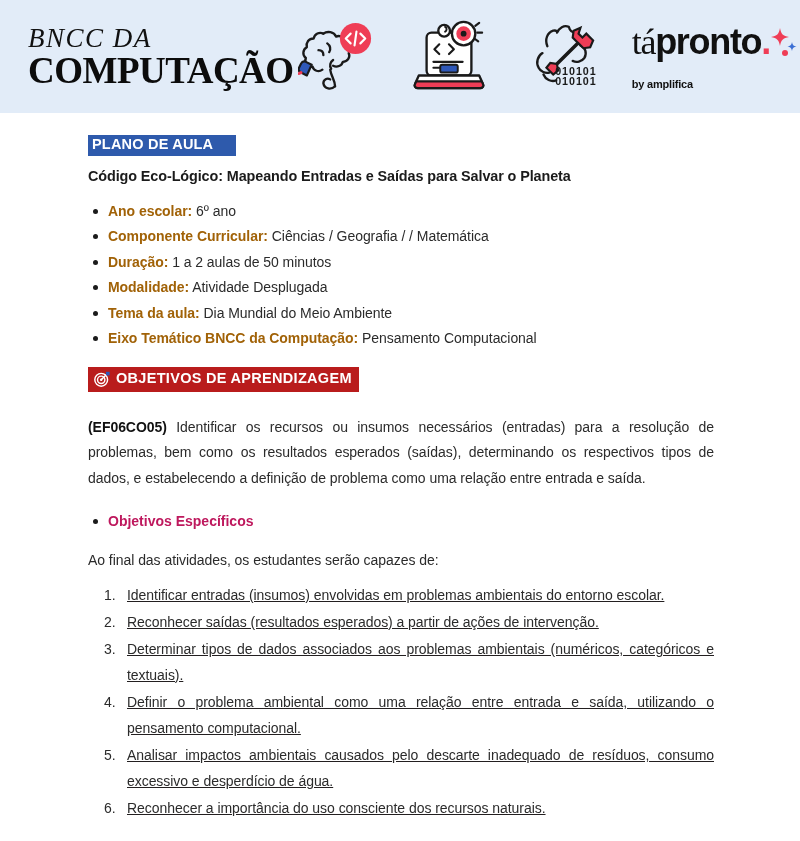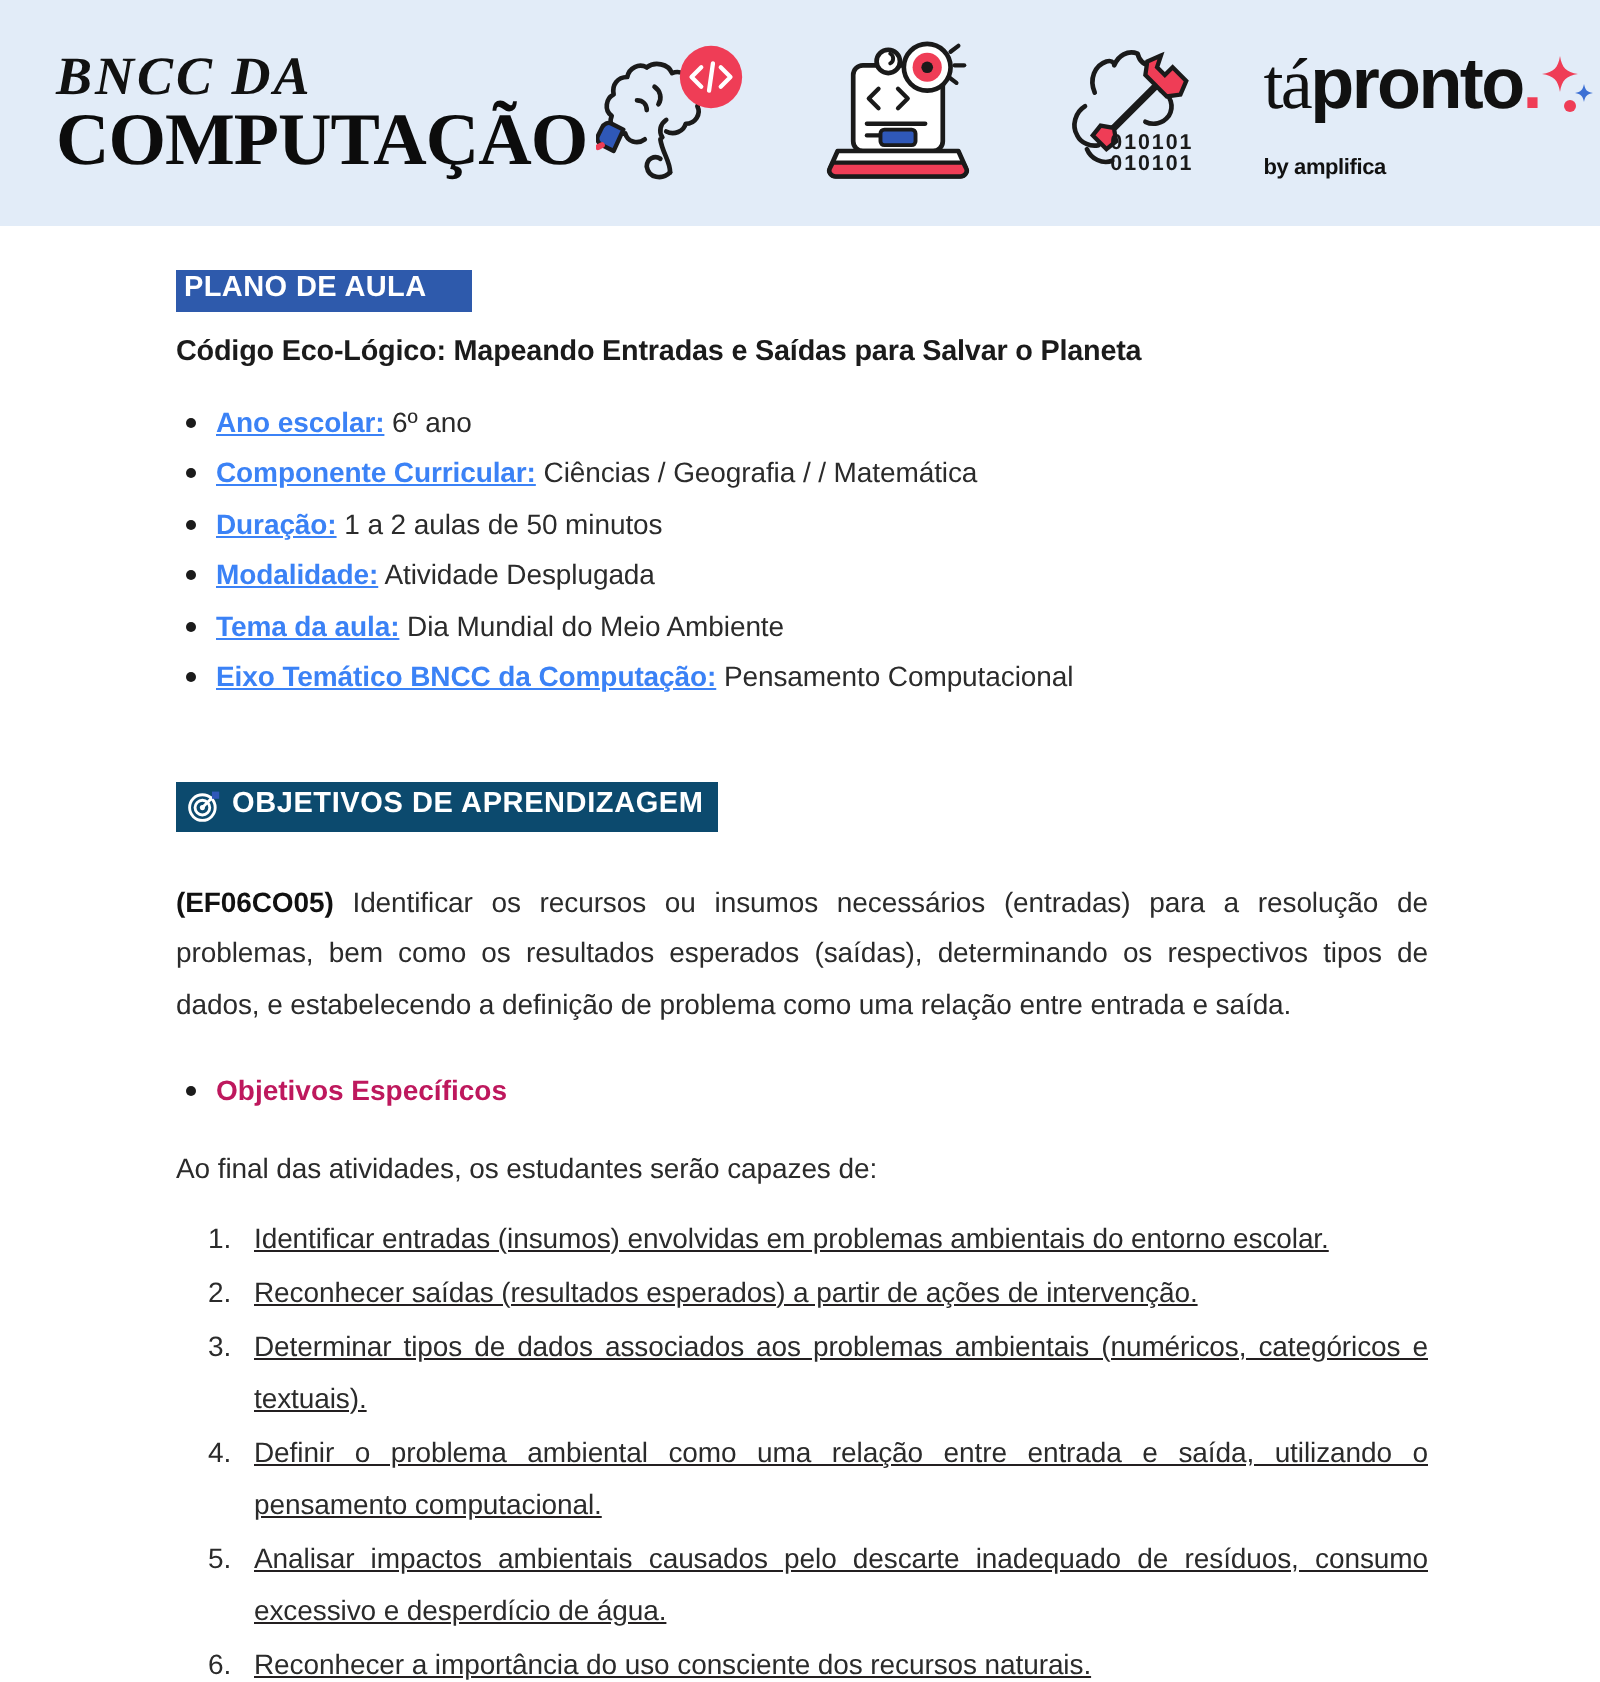--- a/index.html
+++ b/index.html
@@ -35,21 +35,21 @@
     line-height: 1;
     flex: 0 0 auto;
     width: 228px;
   }
   .brand-bncc-top {
     font-family: "Liberation Serif", "DejaVu Serif", serif;
     font-style: italic;
     font-size: 27px;
     letter-spacing: 1.5px;
     color: #111111;
-    font-weight: 700;
+    font-weight: 400;
     margin-bottom: 1px;
   }
   .brand-bncc-bottom {
     font-family: "Liberation Serif", "DejaVu Serif", serif;
     font-weight: bold;
     font-size: 37px;
     letter-spacing: -0.5px;
     color: #0c0c0c;
     line-height: 0.96;
   }
@@ -153,33 +153,33 @@
   ul.meta-list li::before {
     content: "";
     position: absolute;
     left: 5px;
     top: 5px;
     width: 5px;
     height: 5px;
     border-radius: 50%;
     background: #1b1b1b;
   }
-  .meta-label { font-weight: bold; color: #3b82f6; text-decoration: underline; }
+  .meta-label { font-weight: bold; color: #a16207; }
 
   .tag-objetivos {
     display: inline-flex;
     align-items: center;
     gap: 6px;
-    background: #0c4a6e;
+    background: #b91c1c;
     color: #ffffff;
     font-weight: bold;
     font-size: 14.5px;
     letter-spacing: 0.3px;
     padding: 4px 7px 5px 6px;
-    margin-top: 34px;
+    margin-top: 10px;
     line-height: 1.1;
   }
   .target-icon { width: 16px; height: 16px; display: block; }
 
   .skill-paragraph {
     margin-top: 23px;
     font-size: 14px;
     line-height: 1.82;
     text-align: justify;
     color: #2b2b2b;

